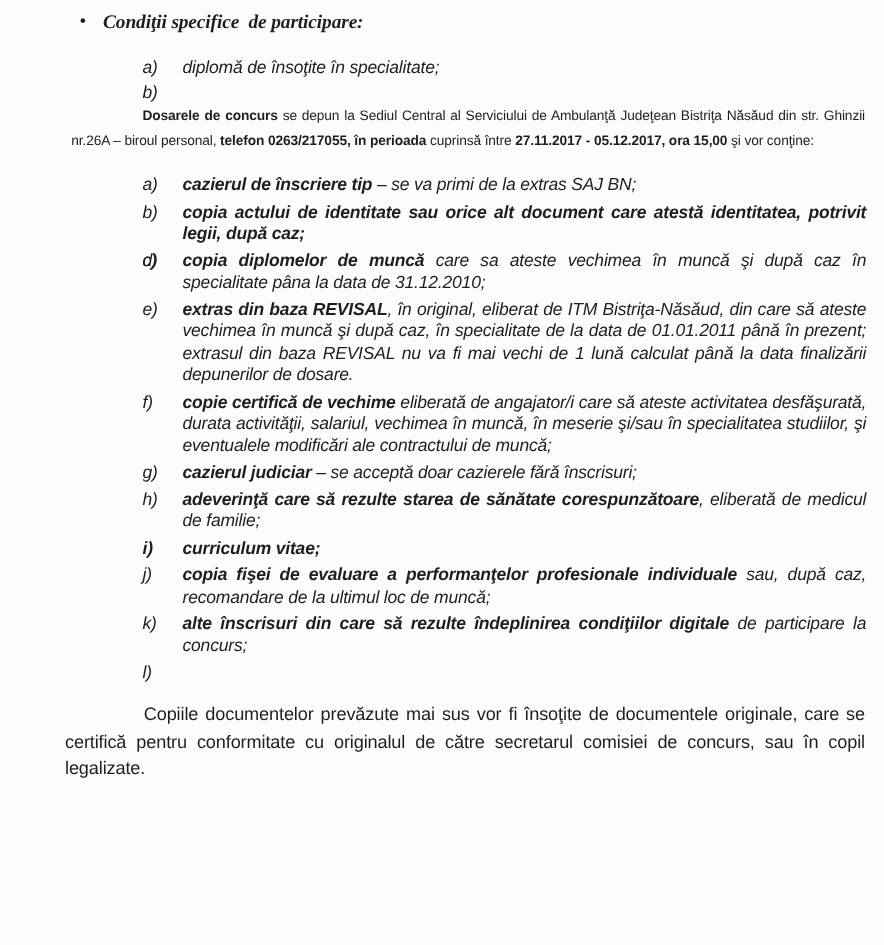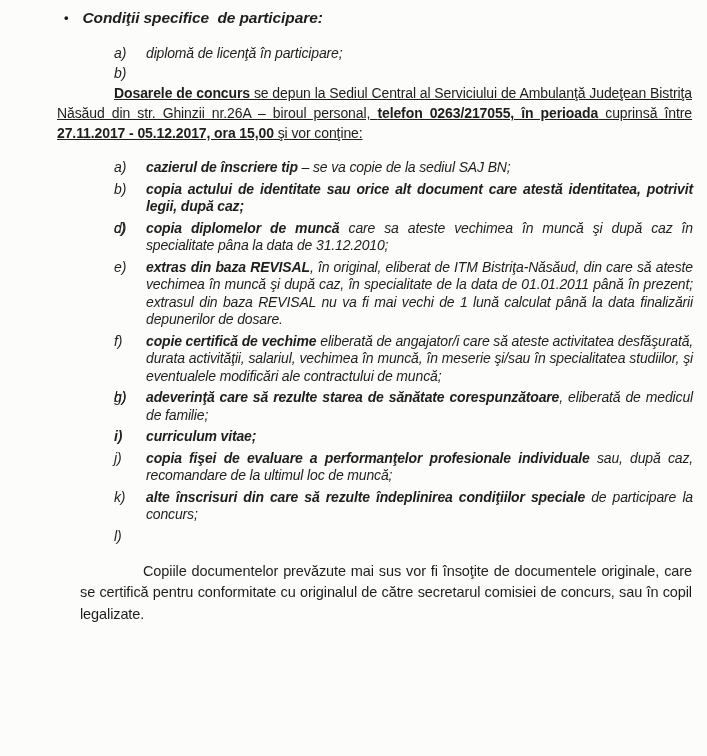--- a/index.html
+++ b/index.html
@@ -15,72 +15,72 @@
   .b { font-weight: 700; }
 
   
   .title-row {
     display: flex; align-items: baseline;
     margin: 9px 0 0 64px;
     font-style: italic; font-weight: 700; font-size: 15.5px;
     letter-spacing: -0.1px;
   }
   .bullet { font-style: normal; font-size: 13px; margin-right: 14px; position: relative; top: -1px; }
-  .title-text { white-space: pre-wrap; }
+  .title-text { white-space: pre-wrap; font-family: Liberation Serif, serif; }
 
   
   .list { margin-right: 14px; }
   .sublist { margin: 16px 14px 0 114px; }
   .sublist .li { line-height: 20px; }
   .doclist { margin: 16px 14px 0 114px; }
   .doclist .li { line-height: 17.5px; margin-bottom: 4px; text-align: justify; }
   .li { position: relative; padding-left: 32px; font-style: italic; letter-spacing: -0.15px; }
   .li .marker { position: absolute; left: 0; top: 0; }
   .li .txt { }
 
   
   .para { margin: 0; text-align: justify; letter-spacing: -0.1px; }
   .intro {
     margin: 20px 15px 0 57px;
     text-indent: 57px;
-    font-size: 14px; line-height: 20px; text-decoration: underline;
+    font-size: 11px; line-height: 20px;
   }
   .closing {
-    margin: 37px 15px 0 80px;
+    margin: 37px 15px 0 52px;
     text-indent: 63px;
     font-size: 14.5px; line-height: 21.5px;
   }
 </style>
 </head>
 <body>
 
 <div class="page">
 
   <div class="title-row">
     <span class="bullet">•</span>
     <span class="title-text">Condiţii specifice  de participare:</span>
   </div>
 
   <div class="list sublist">
-      <div class="li"><span class="marker">a)</span><span class="txt"><span>diplomă de licenţă în participare;</span></span></div>
+      <div class="li"><span class="marker">a)</span><span class="txt"><span>diplomă de însoţite în specialitate;</span></span></div>
       <div class="li"><span class="marker">b)</span></div>
     </div>
 
   <p class="para intro"><span class="b">Dosarele de concurs</span><span> se depun la Sediul Central al Serviciului de Ambulanţă Judeţean Bistriţa Năsăud din str. Ghinzii nr.26A – biroul personal, </span><span class="b">telefon 0263/217055, în perioada</span><span> cuprinsă între </span><span class="b">27.11.2017 - 05.12.2017, ora 15,00</span><span> şi vor conţine:</span></p>
 
   <div class="list doclist">
-      <div class="li"><span class="marker">a)</span><span class="txt"><span class="b">cazierul de înscriere tip</span><span> – se va copie de la sediul SAJ BN;</span></span></div>
+      <div class="li"><span class="marker">a)</span><span class="txt"><span class="b">cazierul de înscriere tip</span><span> – se va primi de la extras SAJ BN;</span></span></div>
       <div class="li"><span class="marker">b)</span><span class="txt"><span class="b">copia actului de identitate sau orice alt document care atestă identitatea, potrivit legii, după caz;</span></span></div>
       <div class="li"><span class="marker">c)</span></div>
       <div class="li"><span class="marker">d)</span><span class="txt"><span class="b">copia diplomelor de muncă</span><span> care sa ateste vechimea în muncă şi după caz în specialitate pâna la data de 31.12.2010;</span></span></div>
       <div class="li"><span class="marker">e)</span><span class="txt"><span class="b">extras din baza REVISAL</span><span>, în original, eliberat de ITM Bistriţa-Năsăud, din care să ateste vechimea în muncă şi după caz, în specialitate de la data de 01.01.2011 până în prezent; extrasul din baza REVISAL nu va fi mai vechi de 1 lună calculat până la data finalizării depunerilor de dosare.</span></span></div>
       <div class="li"><span class="marker">f)</span><span class="txt"><span class="b">copie certifică de vechime</span><span> eliberată de angajator/i care să ateste activitatea desfăşurată, durata activităţii, salariul, vechimea în muncă, în meserie şi/sau în specialitatea studiilor, şi eventualele modificări ale contractului de muncă;</span></span></div>
-      <div class="li"><span class="marker">g)</span></div>
+      <div class="li"><span class="marker">g)</span><span class="txt"><span class="b">cazierul judiciar</span><span> – se acceptă doar cazierele fără înscrisuri;</span></span></div>
       <div class="li"><span class="marker">h)</span><span class="txt"><span class="b">adeverinţă care să rezulte starea de sănătate corespunzătoare</span><span>, eliberată de medicul de familie;</span></span></div>
       <div class="li"><span class="marker b">i)</span><span class="txt"><span class="b">curriculum vitae;</span></span></div>
       <div class="li"><span class="marker">j)</span><span class="txt"><span class="b">copia fişei de evaluare a performanţelor profesionale individuale</span><span> sau, după caz, recomandare de la ultimul loc de muncă;</span></span></div>
-      <div class="li"><span class="marker">k)</span><span class="txt"><span class="b">alte înscrisuri din care să rezulte îndeplinirea condiţiilor speciale</span><span> de participare la concurs;</span></span></div>
+      <div class="li"><span class="marker">k)</span><span class="txt"><span class="b">alte înscrisuri din care să rezulte îndeplinirea condiţiilor digitale</span><span> de participare la concurs;</span></span></div>
       <div class="li"><span class="marker">l)</span></div>
     </div>
 
   <p class="para closing"><span>Copiile documentelor prevăzute mai sus vor fi însoţite de documentele originale, care se certifică pentru conformitate cu originalul de către secretarul comisiei de concurs, sau în copil legalizate.</span></p>
 
 </div>
 
 </body></html>

